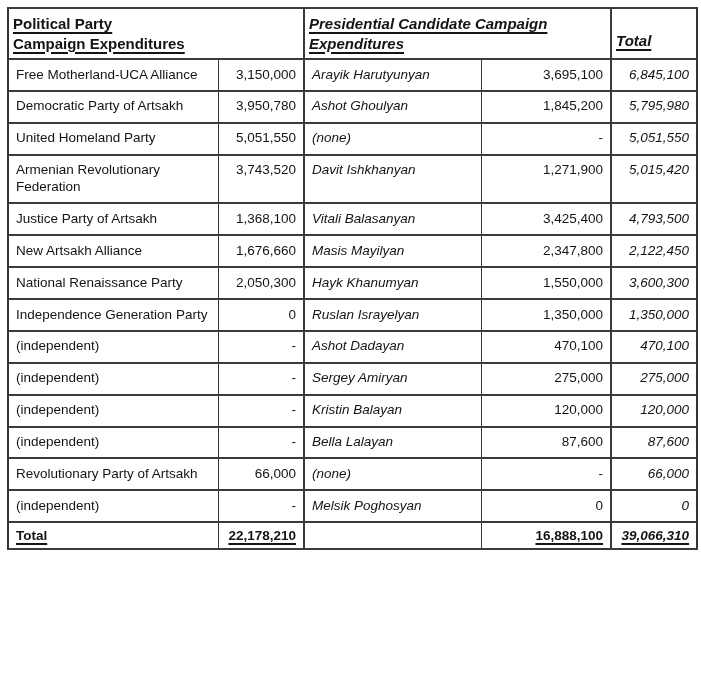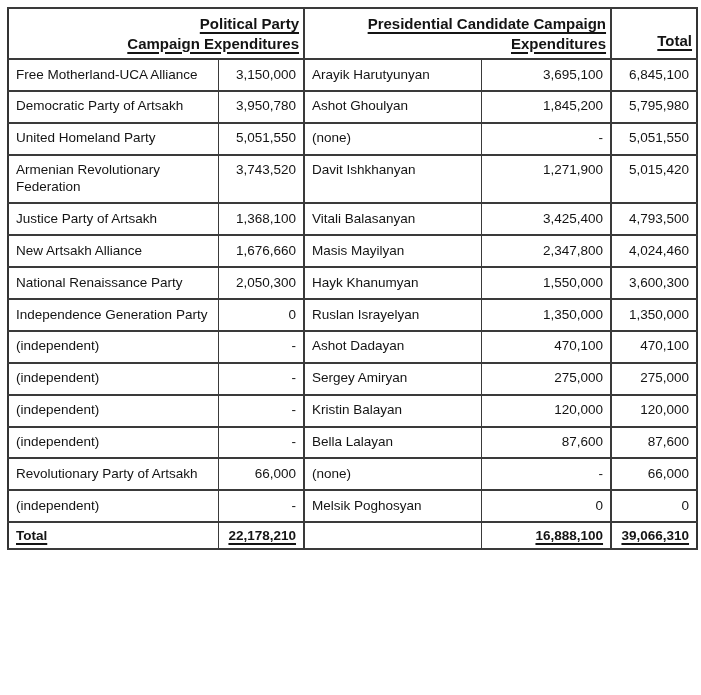--- a/index.html
+++ b/index.html
@@ -23,25 +23,26 @@
   }
   .exp-table th, .exp-table td {
     border: 1px solid #3a3a3a;
     border-top-width: 2px;
     border-bottom-width: 2px;
     overflow: hidden;
   }
   
   .exp-table .c-cand, .exp-table .c-total {
     border-left-width: 2px;
+    font-style: italic;
   }
   .exp-table th {
     font-size: 15px;
     font-weight: bold;
-    text-align: right;
+    text-align: left;
     vertical-align: middle;
     white-space: pre-line;
     line-height: 1.3;
     padding: 5px 4px;
     height: 50px;
     box-sizing: border-box;
     text-decoration: underline;
     text-decoration-thickness: 2px;
     text-underline-offset: 3px;
   }
@@ -123,21 +124,21 @@
         <td class="num">1,368,100</td>
         <td class="txt c-cand">Vitali Balasanyan</td>
         <td class="num">3,425,400</td>
         <td class="num c-total">4,793,500</td>
       </tr>
       <tr>
         <td class="txt">New Artsakh Alliance</td>
         <td class="num">1,676,660</td>
         <td class="txt c-cand">Masis Mayilyan</td>
         <td class="num">2,347,800</td>
-        <td class="num c-total">4,024,460</td>
+        <td class="num c-total">2,122,450</td>
       </tr>
       <tr>
         <td class="txt">National Renaissance Party</td>
         <td class="num">2,050,300</td>
         <td class="txt c-cand">Hayk Khanumyan</td>
         <td class="num">1,550,000</td>
         <td class="num c-total">3,600,300</td>
       </tr>
       <tr>
         <td class="txt">Independence Generation Party</td>

